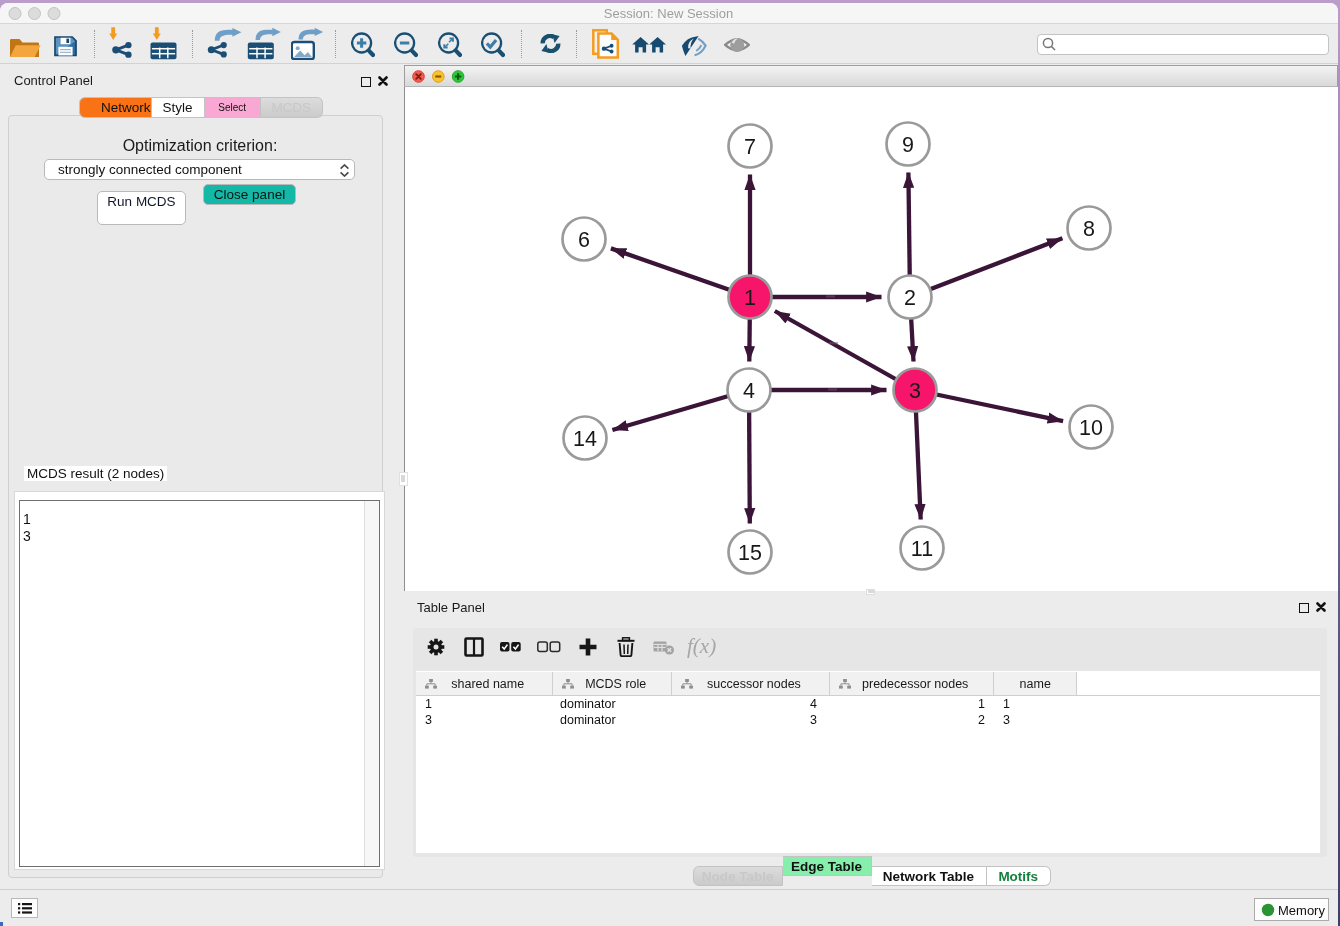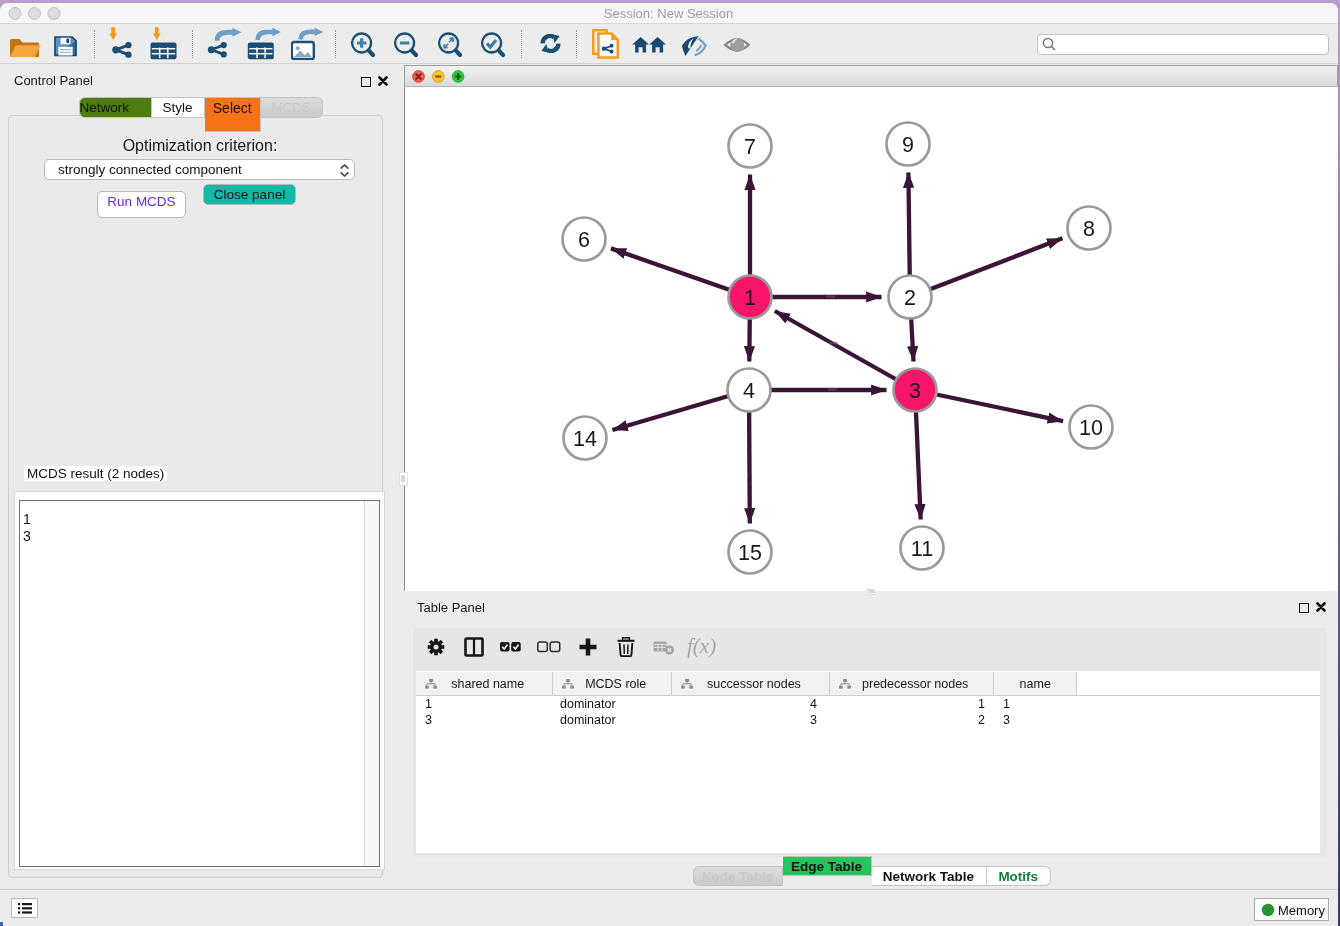--- a/index.html
+++ b/index.html
@@ -157,30 +157,30 @@
       <circle cx="6" cy="6" r="4.6" fill="none" stroke="#777" stroke-width="1.5"></circle>
       <line x1="9.4" y1="9.4" x2="13" y2="13" stroke="#777" stroke-width="1.5"></line>
     </svg>
 
 <div class="hdr" style="left:14px;top:73px">Control Panel</div>
 <div style="position:absolute;left:361px;top:76.5px;width:8px;height:8px;border:1.6px solid #111"></div>
 <svg style="position:absolute;left:377.5px;top:76px" width="10" height="10" viewBox="0 0 10 10">
       <path d="M1.5,1.5 L8.5,8.5 M8.5,1.5 L1.5,8.5" stroke="#111" stroke-width="2.6" stroke-linecap="round"></path>
     </svg>
 <div style="position:absolute;left:8px;top:115px;width:375px;height:763px;background:#eaeaea;border:1px solid #cfcfcf;border-radius:4px;box-sizing:border-box"></div>
-<div style="position:absolute;left:78.5px;top:97px;width:73.0px;height:21px;border-radius:6px 0 0 6px;background:#4d7c0f;color:#111;border:1px solid #c3c3c3;border-left:1px solid #c3c3c3;box-sizing:border-box;text-align:left;font-size:13.5px;font-weight:normal;line-height:20px">Network</div>
+<div style="position:absolute;left:78.5px;top:97px;width:73.0px;height:21px;border-radius:6px 0 0 6px;background:#f97316;color:#111;border:1px solid #c3c3c3;border-left:1px solid #c3c3c3;box-sizing:border-box;text-align:right;font-size:13.5px;font-weight:normal;line-height:20px">Network</div>
     <div style="position:absolute;left:151.5px;top:97px;width:53.0px;height:21px;border-radius:0 0 0 0;background:#fff;color:#111;border:1px solid #c3c3c3;border-left:none;box-sizing:border-box;text-align:center;font-size:13.5px;font-weight:normal;line-height:20px">Style</div>
-    <div style="position:absolute;left:204.5px;top:97px;width:56.5px;height:35px;border-radius:0 0 0 0;background:#f97316;color:#111;border:1px solid #c3c3c3;border-left:none;box-sizing:border-box;text-align:center;font-size:14px;font-weight:normal;line-height:20px">Select</div>
+    <div style="position:absolute;left:204.5px;top:97px;width:56.5px;height:21px;border-radius:0 0 0 0;background:#f9a8d4;color:#111;border:1px solid #c3c3c3;border-left:none;box-sizing:border-box;text-align:center;font-size:10px;font-weight:normal;line-height:20px">Select</div>
     <div style="position:absolute;left:261px;top:97px;width:61.5px;height:21px;border-radius:0 6px 6px 0;background:linear-gradient(#dcdcdc,#cbcbcb);color:#c8c8c8;border:1px solid #c3c3c3;border-left:none;box-sizing:border-box;text-align:center;font-size:13.5px;font-weight:normal;line-height:20px">MCDS</div>
 <div style="position:absolute;left:0px;top:137px;width:400px;text-align:center;font-size:16px;color:#1a1a1a">Optimization criterion:</div>
 <div style="position:absolute;left:44px;top:159px;width:311px;height:21px;background:#fff;border:1px solid #b9b9b9;border-radius:5px;box-sizing:border-box;font-size:13.5px;color:#111;line-height:20px;padding-left:13px">strongly connected component</div>
 <svg style="position:absolute;left:339px;top:163.5px" width="11" height="13" viewBox="0 0 11 13">
       <path d="M1.6,4.6 L5.5,1 L9.4,4.6 M1.6,8.4 L5.5,12 L9.4,8.4" fill="none" stroke="#4a4a4a" stroke-width="1.7"></path>
     </svg>
-<div style="position:absolute;left:97px;top:191px;width:89px;height:27px;background:#fff;border:1px solid #b9b9b9;border-radius:5px;box-sizing:border-box;text-align:center;font-size:13.5px;line-height:19px;color:#6d28d9">Run MCDS</div>
+<div style="position:absolute;left:97px;top:191px;width:89px;height:34px;background:#fff;border:1px solid #b9b9b9;border-radius:5px;box-sizing:border-box;text-align:center;font-size:13.5px;line-height:19px;color:#0f172a">Run MCDS</div>
 <div style="position:absolute;left:203px;top:184px;width:93px;height:21px;background:#14b8a6;border:1px solid #b9b9b9;border-radius:5px;box-sizing:border-box;text-align:center;font-size:13.5px;line-height:19px;color:#111">Close panel</div>
 
 <div style="position:absolute;left:14px;top:491px;width:371px;height:379px;background:#fff;border:1px solid #d8d8d8;box-sizing:border-box"></div>
 <div style="position:absolute;left:19px;top:500px;width:361px;height:367px;border:1px solid #6f6f6f;box-sizing:border-box"></div>
 <div style="position:absolute;left:24px;top:466px;background:#fff;padding:0 3px;font-size:13.5px;color:#111">MCDS result (2 nodes)</div>
 <div style="position:absolute;left:23px;top:511px;font-size:14px;color:#111">1</div>
 <div style="position:absolute;left:23px;top:528px;font-size:14px;color:#111">3</div>
 <div style="position:absolute;left:364px;top:501px;width:15px;height:365px;background:#f7f7f7;border-left:1px solid #ddd;box-sizing:border-box"></div>
 
 <div style="position:absolute;left:404px;top:65px;width:933.5px;height:21.5px;background:linear-gradient(#f3f3f3,#d9d9d9);border:1px solid #9d9d9d;border-bottom:1px solid #b5b5b5;box-sizing:border-box"></div>
@@ -348,21 +348,21 @@
     <div style="position:absolute;left:560px;top:697px;font-size:12.5px;color:#111">dominator</div>
     <div style="position:absolute;left:671px;top:697px;width:146px;text-align:right;font-size:12.5px;color:#111">4</div>
     <div style="position:absolute;left:829px;top:697px;width:156px;text-align:right;font-size:12.5px;color:#111">1</div>
     <div style="position:absolute;left:1003px;top:697px;font-size:12.5px;color:#111">1</div>
     <div style="position:absolute;left:425px;top:713px;font-size:12.5px;color:#111">3</div>
     <div style="position:absolute;left:560px;top:713px;font-size:12.5px;color:#111">dominator</div>
     <div style="position:absolute;left:671px;top:713px;width:146px;text-align:right;font-size:12.5px;color:#111">3</div>
     <div style="position:absolute;left:829px;top:713px;width:156px;text-align:right;font-size:12.5px;color:#111">2</div>
     <div style="position:absolute;left:1003px;top:713px;font-size:12.5px;color:#111">3</div>
 <div style="position:absolute;left:693px;top:866px;width:89.5px;height:20px;border-radius:6px 0 0 6px;background:linear-gradient(#dcdcdc,#cbcbcb);color:#c8c8c8;border:1px solid #c3c3c3;border-left:1px solid #c3c3c3;box-sizing:border-box;text-align:center;font-size:13.5px;font-weight:bold;line-height:19px">Node Table</div>
-    <div style="position:absolute;left:782.5px;top:856px;width:89.0px;height:20px;border-radius:0 0 0 0;background:#22c55e;color:#111;border:1px solid #c3c3c3;border-left:none;box-sizing:border-box;text-align:center;font-size:13.5px;font-weight:bold;line-height:19px">Edge Table</div>
+    <div style="position:absolute;left:782.5px;top:856px;width:89.0px;height:20px;border-radius:0 0 0 0;background:#86efac;color:#111;border:1px solid #c3c3c3;border-left:none;box-sizing:border-box;text-align:center;font-size:13.5px;font-weight:bold;line-height:19px">Edge Table</div>
     <div style="position:absolute;left:871.5px;top:866px;width:115.0px;height:20px;border-radius:0 0 0 0;background:#fff;color:#111;border:1px solid #c3c3c3;border-left:none;box-sizing:border-box;text-align:center;font-size:13.5px;font-weight:bold;line-height:19px">Network Table</div>
     <div style="position:absolute;left:986.5px;top:866px;width:64.5px;height:20px;border-radius:0 6px 6px 0;background:#fff;color:#15803d;border:1px solid #c3c3c3;border-left:none;box-sizing:border-box;text-align:center;font-size:13.5px;font-weight:bold;line-height:19px">Motifs</div>
 
 <div style="position:absolute;left:0;top:889px;width:1337.5px;height:37px;background:#ececec;border-top:1px solid #cfcfcf"></div>
 <div style="position:absolute;left:11px;top:898px;width:27px;height:20px;background:#fdfdfd;border:1px solid #b9b9b9;box-sizing:border-box"></div>
 <svg style="position:absolute;left:18px;top:902.5px" width="14" height="11" viewBox="0 0 14 11">
       <g fill="#161616">
         <rect x="0" y="0" width="2.2" height="2.2"></rect>
         <rect x="4" y="0" width="10" height="2.2"></rect>
         <rect x="0" y="4.2" width="2.2" height="2.2"></rect>

